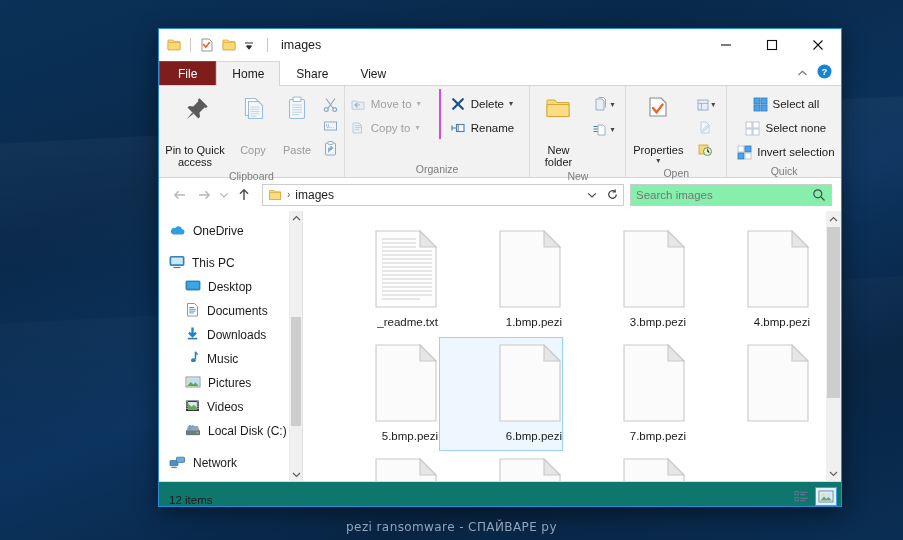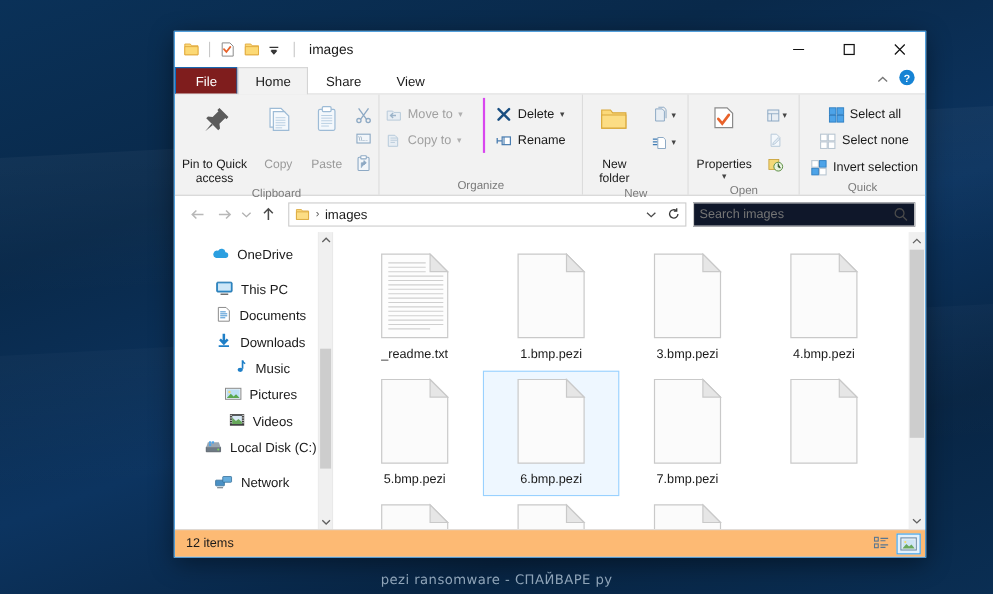--- a/index.html
+++ b/index.html
@@ -144,21 +144,21 @@
   }
   .addr-crumb { display: flex; align-items: center; gap: 4px; font-size: 12px; color: #1a1a1a; }
   .addr-sep { color: #555; font-size: 10px; }
   .addr-tail { margin-left: auto; display: flex; align-items: center; gap: 2px; }
   .addr-drop, .addr-refresh {
     width: 18px; height: 20px; display: flex;
     align-items: center; justify-content: center; cursor: default;
   }
   .searchbox {
     width: 202px; height: 22px; margin-left: 6px;
-    border: 1px solid #cccccc; background: #0f172a;
+    border: 1px solid #cccccc; background: #86efac;
     display: flex; align-items: center; padding: 0 5px; justify-content: center;
   }
   .searchbox input {
     flex: 1; border: none; outline: none;
     font-size: 11.5px; color: #6d6d6d;
     font-family: "Liberation Sans", sans-serif;
     background: transparent;
   }
 
   
@@ -171,21 +171,20 @@
     display: flex; min-height: 0;
   }
   .nav-list {
     flex: 1; padding-top: 8px; overflow: hidden;
   }
   .nav-item {
     display: flex; align-items: center; gap: 7px;
     height: 24px; padding-left: 10px;
     font-size: 12px; color: #1a1a1a; cursor: default;
     white-space: nowrap;
-    justify-content: center;
   }
   .nav-item.indent { padding-left: 26px; }
   .nav-gap { height: 8px; }
 
   .navscroll {
     width: 13px; flex: 0 0 13px; background: #f0f0f0;
     display: flex; flex-direction: column; align-items: center;
     border-left: 1px solid #ececec;
   }
   .sc-arrow { height: 14px; display: flex; align-items: center; justify-content: center; cursor: default; }
@@ -197,21 +196,21 @@
     display: flex; min-height: 0;
   }
   .filegrid {
     flex: 1; padding: 12px 0 0 12px;
     display: flex; flex-wrap: wrap;
     align-content: flex-start;
     overflow: hidden;
   }
   .fileitem {
     width: 124px; height: 114px;
-    display: flex; flex-direction: column; align-items: center;
+    display: flex; flex-direction: column; align-items: flex-end;
     padding-top: 5px; cursor: default;
     border: 1px solid transparent;
   }
   .fileitem.selected {
     background: #cce8ff55;
     border: 1px solid #99d1ff;
   }
   .fileitem .fname {
     font-size: 11.5px; color: #1a1a1a;
     margin-top: 7px; text-align: center;
@@ -220,22 +219,22 @@
 
   .cscroll {
     width: 15px; flex: 0 0 15px; background: #f0f0f0;
     display: flex; flex-direction: column; align-items: center;
   }
 
   
   .statusbar {
     flex: 0 0 25px; height: 25px;
     border-top: 1px solid #dcdcdc;
-    background: #fdba74;
-    display: flex; align-items: center;
+    background: #0f766e;
+    display: flex; align-items: flex-end;
     padding: 0 4px 0 10px;
   }
   .status-txt { font-size: 11.5px; color: #1a1a1a; }
   .status-views { margin-left: auto; display: flex; gap: 3px; align-items: center; }
   .vbtn {
     width: 22px; height: 19px; display: flex;
     align-items: center; justify-content: center; cursor: default;
     border: 1px solid transparent;
   }
   .vbtn.active { border-color: #3aa0e8; background: #e4f1fb; }
@@ -613,20 +612,29 @@
           <span>
             <svg width="16" height="14" viewBox="0 0 16 14">
                 <rect x="1" y="1.5" width="14" height="9" rx="1" fill="#2f8fd0" stroke="#2272a8" stroke-width=".8"></rect>
                 <rect x="2.2" y="2.6" width="11.6" height="6.6" fill="#cfe7f7"></rect>
                 <path d="M4.5 12.5h7" stroke="#6f6f6f" stroke-width="1.2"></path>
               </svg>
           </span>
           <span>This PC</span>
         </div>
 
+        <div class="nav-item indent">
+          <span>
+            <svg width="16" height="14" viewBox="0 0 16 14">
+                <rect x="1" y="2" width="14" height="9" rx="1" fill="#2f8fd0" stroke="#2272a8" stroke-width=".8"></rect>
+                <rect x="2.2" y="3.1" width="11.6" height="6.4" fill="#3aa6e8"></rect>
+              </svg>
+          </span>
+          <span>Desktop</span>
+        </div>
 
         <div class="nav-item indent">
           <span>
             <svg width="15" height="15" viewBox="0 0 15 15">
                 <path d="M2.5 1.5h7l3 3v9.5h-10z" fill="#fff" stroke="#8a8a8a" stroke-width=".9"></path>
                 <g stroke="#3f8fd0" stroke-width=".9">
                   <path d="M4.2 5.5h5M4.2 7.3h6.4M4.2 9.1h6.4M4.2 10.9h4.6"></path>
                 </g>
               </svg>
           </span>

